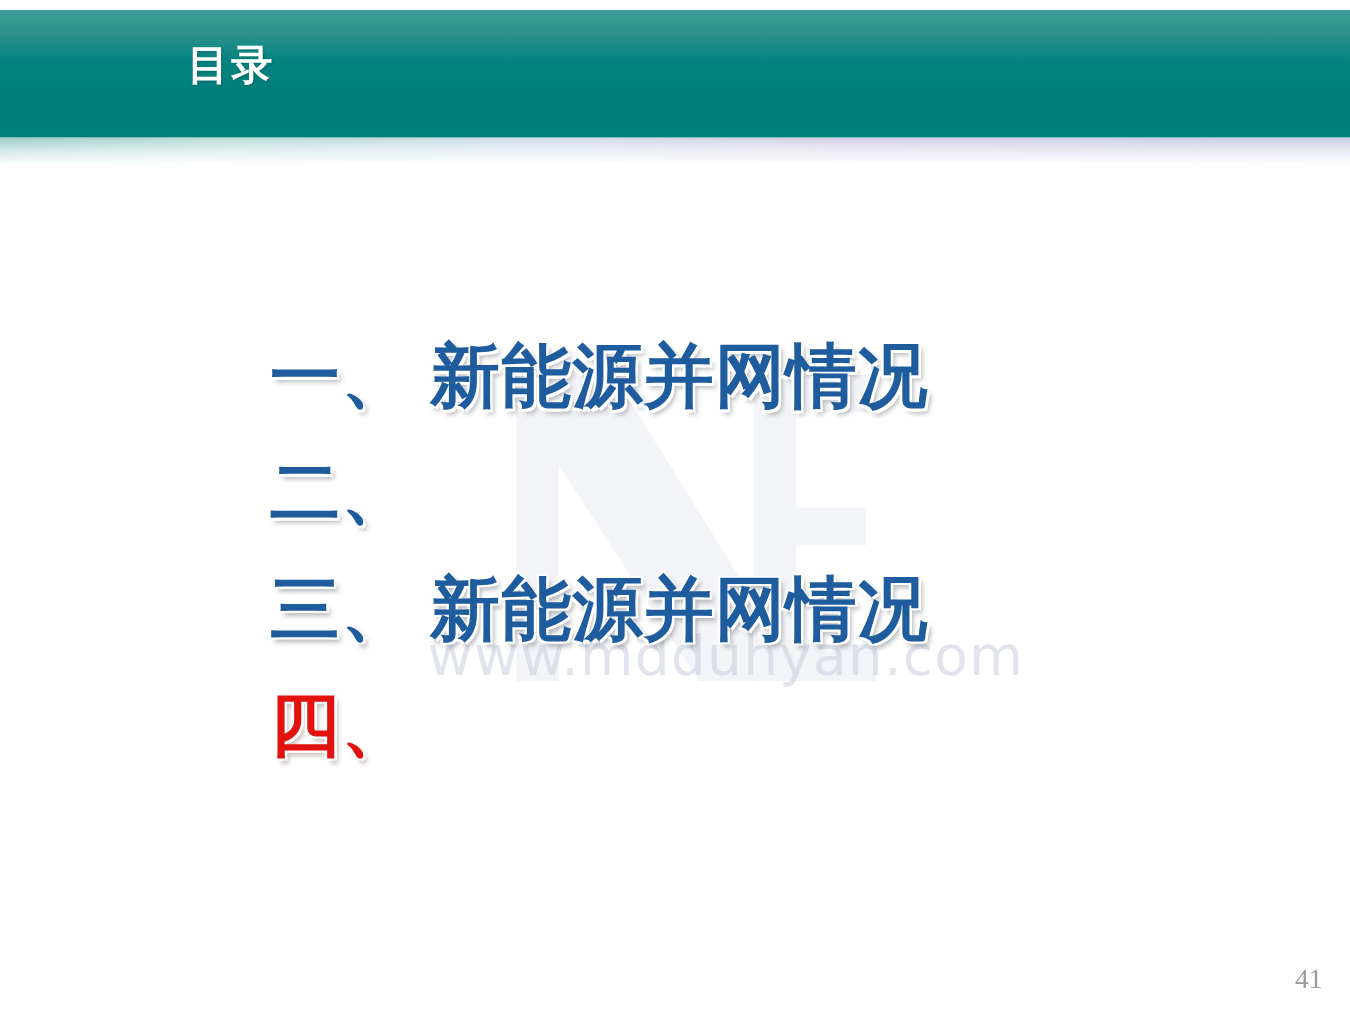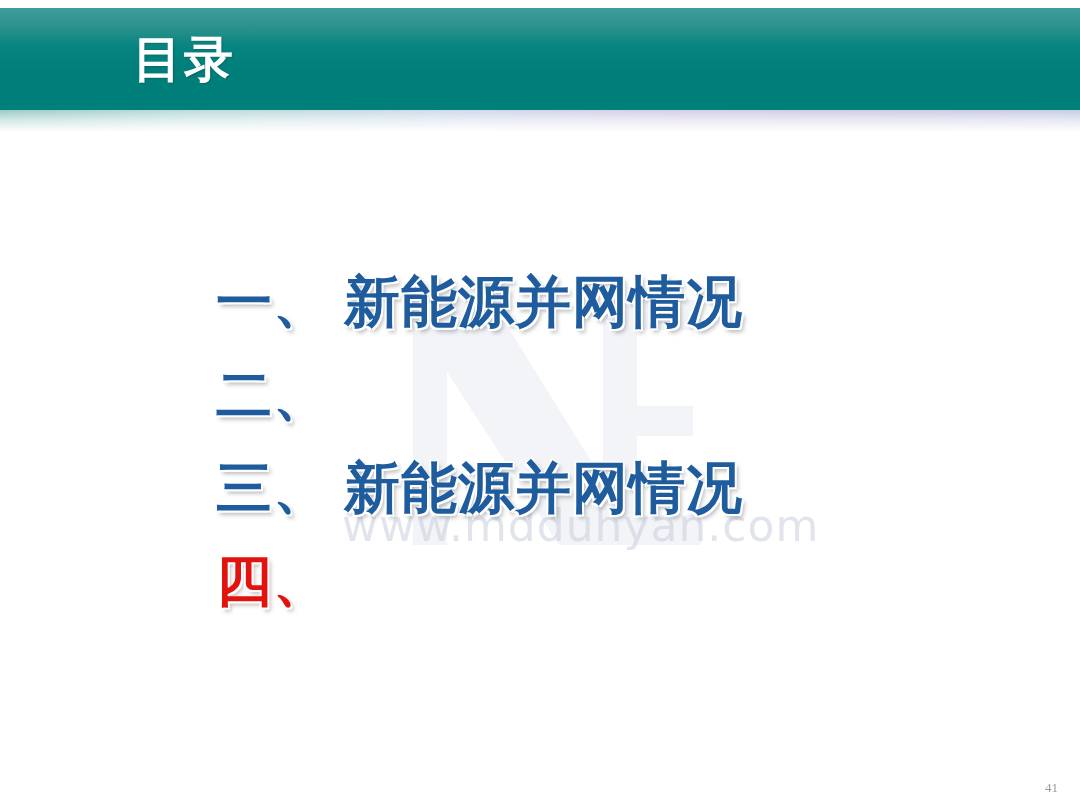--- a/index.html
+++ b/index.html
@@ -61,23 +61,23 @@
     background: linear-gradient(to bottom,
                 #3f9d99 0%,
                 #2e918d 18%,
                 #068481 38%,
                 #007e79 62%,
                 #00807b 100%);
     z-index: 2;
   }
   .header-title {
     position: absolute;
-    left: 133px;
+    left: 150px;
     top: 27px;
-    font-size: 49px;
+    font-size: 33px;
     font-weight: bold;
     color: #ffffff;
     letter-spacing: 2px;
     line-height: 1;
     text-shadow: 1px 1px 2px rgba(0,0,0,0.18);
     font-family: "DejaVu Sans", "Liberation Sans", sans-serif;
   }
   .header-glow {
     position: absolute;
     left: 0;
@@ -145,21 +145,21 @@
        2px 2px 0 #ffffff,
       -2px 2px 0 #ffffff,
        3px 4px 4px rgba(120,80,80,0.40);
   }
 
   
   .page-number {
     position: absolute;
     right: 22px;
     bottom: 14px;
-    font-size: 13px;
+    font-size: 22px;
     color: #9a9a9a;
     font-family: "Liberation Serif", "DejaVu Serif", serif;
     z-index: 3;
     text-align: right;
   }
 </style>
 </head>
 <body>
 
 <div class="slide">

